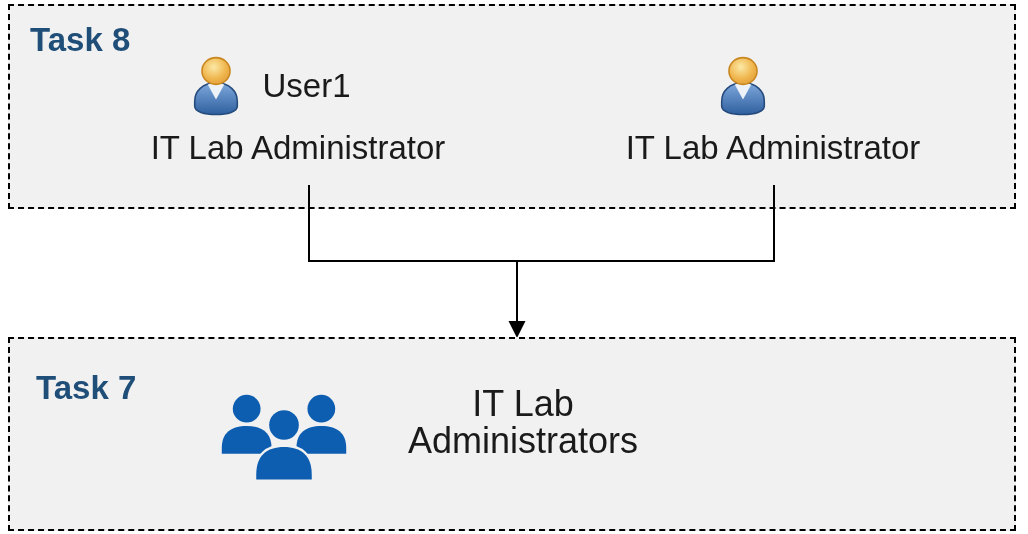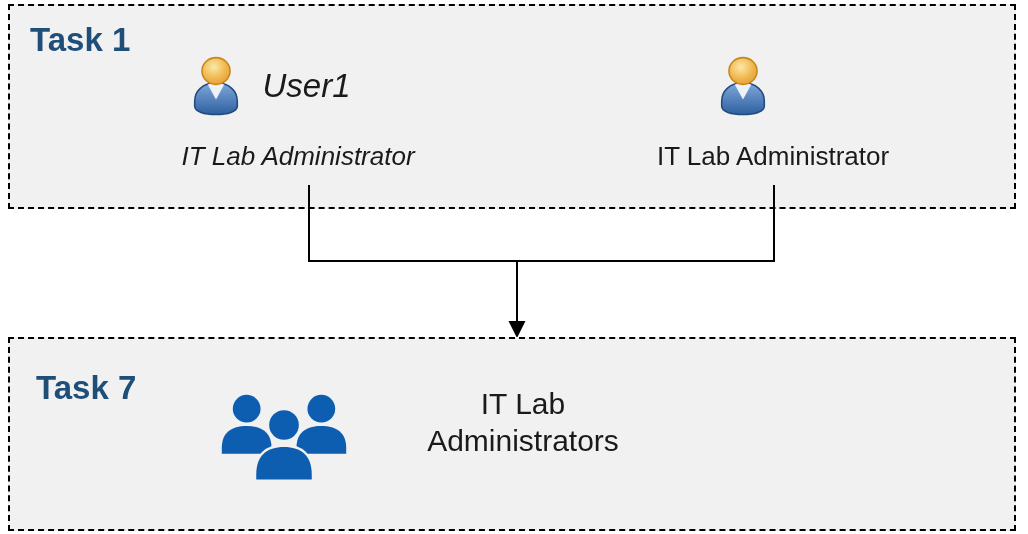--- a/index.html
+++ b/index.html
@@ -35,76 +35,76 @@
   }
   .title-1 { left: 30px; top: 20px; }
   .title-2 { left: 36px; top: 368px; }
   .member {
     position: absolute;
     top: 55px;
     width: 400px;
     text-align: center;
     color: #1a1a1a;
   }
-  .member.m1 { left: 98px; font-style: italic; }
+  .member.m1 { left: 98px; }
   .member.m2 { left: 573px; }
   .member-row {
     display: flex;
     align-items: center;
     justify-content: center;
     gap: 15px;
     height: 62px;
     transform: translateX(-30px);
   }
   .member-name {
     font-size: 33px;
     line-height: 62px;
     white-space: nowrap;
   }
   .member-role {
-    margin-top: 16px;
-    font-size: 26px;
+    margin-top: 8px;
+    font-size: 33px;
     line-height: 46px;
     white-space: nowrap;
   }
   .person-icon { display: inline-block; width: 62px; height: 62px; flex: 0 0 62px; }
   .group-icon {
     position: absolute;
     left: 217px;
     top: 390px;
     width: 134px;
     height: 92px;
   }
   .group-name {
     position: absolute;
     left: 373px;
     top: 385px;
     width: 300px;
     text-align: center;
-    font-size: 30px;
+    font-size: 36px;
     line-height: 37px;
     color: #1a1a1a;
     white-space: pre-line;
   }
   .connector-overlay {
     position: absolute;
     left: 0;
     top: 0;
     width: 1028px;
     height: 534px;
     pointer-events: none;
   }
 </style>
 </head>
 <body>
 
 <div class="canvas">
 
   <div class="task-box task1"></div>
-  <div class="task-title title-1">Task 1</div>
+  <div class="task-title title-1">Task 8</div>
 
   <div class="member m1">
     <div class="member-row">
       <span class="person-icon">
         <svg viewBox="0 0 64 64" width="62" height="62">
           <defs>
             <linearGradient id="bodyG" x1="0" y1="0" x2="0" y2="1">
               <stop offset="0" stop-color="#7FA8DC"></stop>
               <stop offset="1" stop-color="#2E5F9E"></stop>
             </linearGradient>

